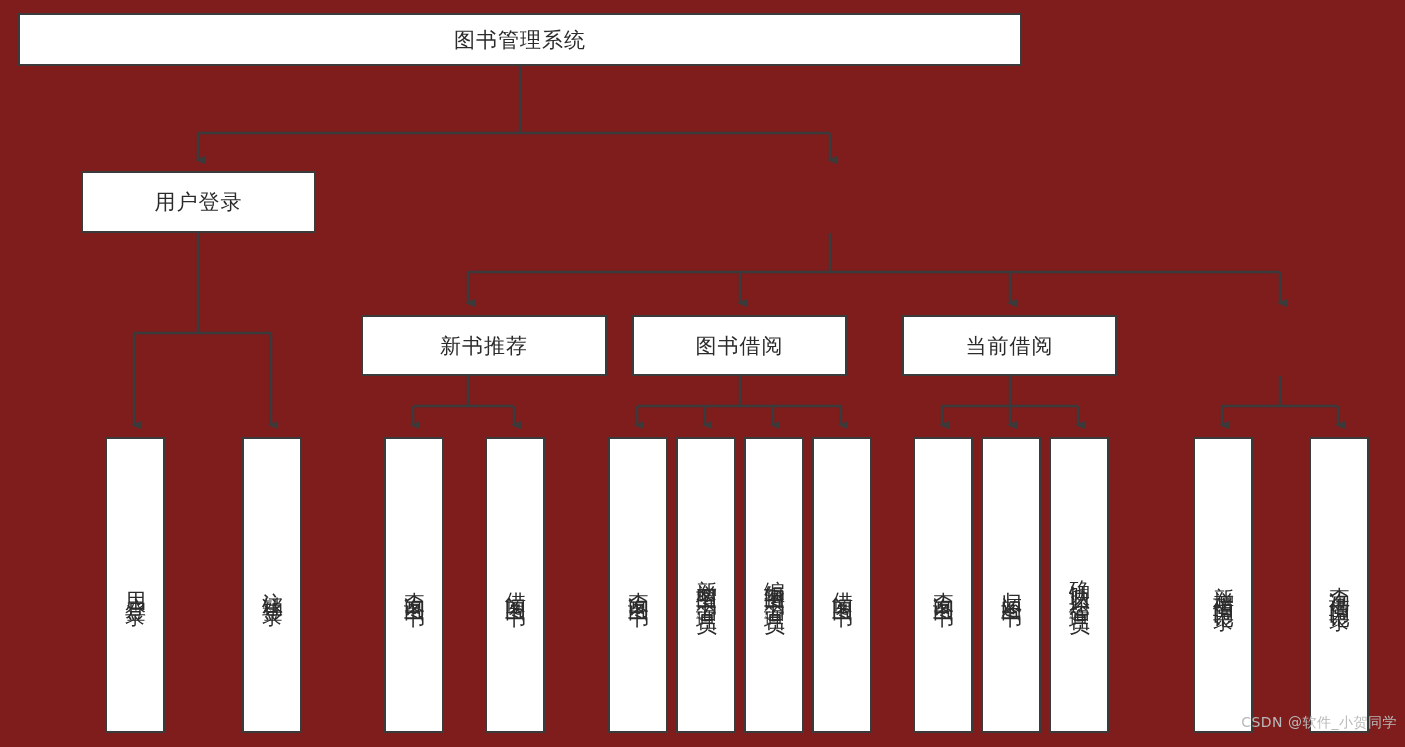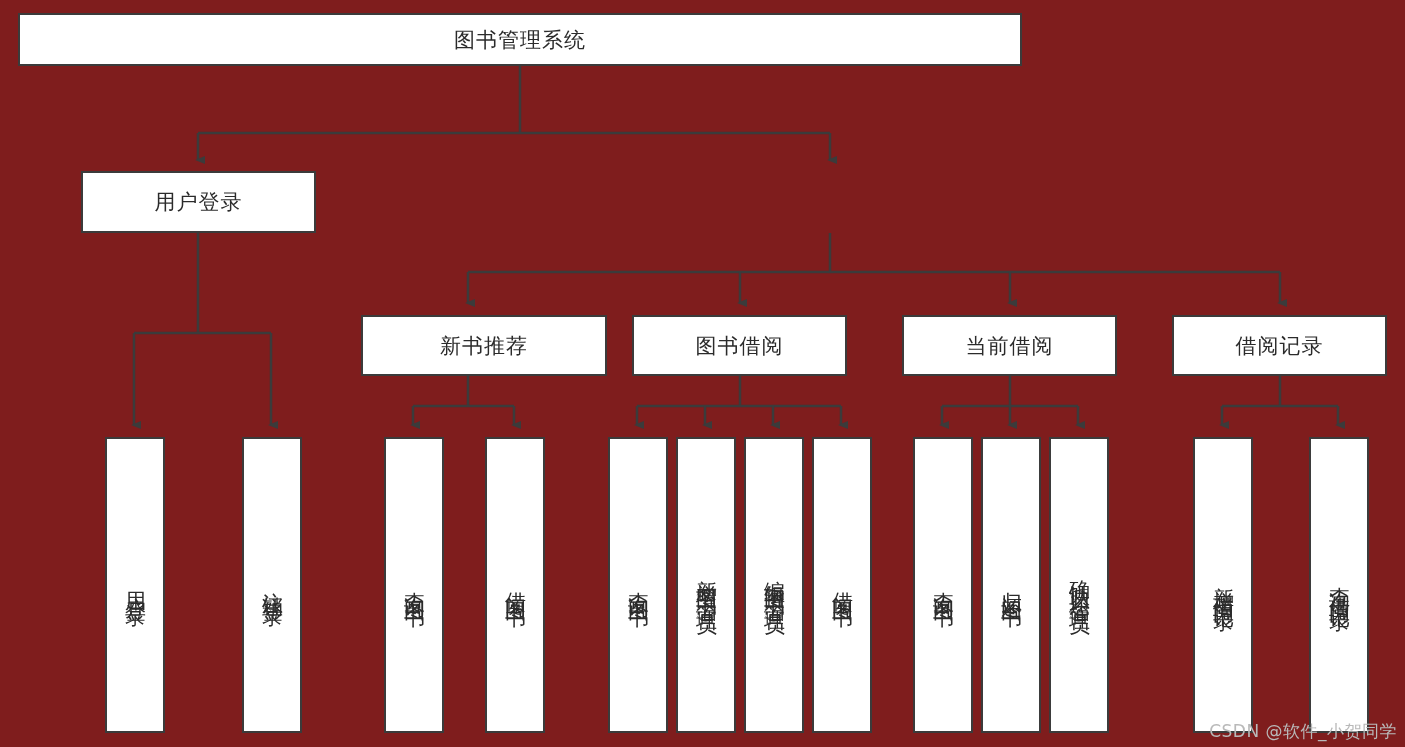--- a/index.html
+++ b/index.html
@@ -49,22 +49,22 @@
     padding: 6px 0;
   }
   .node.v > span {
     writing-mode: vertical-rl;
     text-orientation: upright;
     display: block;
   }
   #watermark {
     position: absolute;
     right: 8px;
-    bottom: 4px;
-    font-size: 17px;
+    bottom: 15px;
+    font-size: 14px;
     color: #b9b9b9;
     letter-spacing: 0.5px;
     white-space: nowrap;
   }
 </style>
 </head>
 <body>
 
 <div id="canvas">
 
@@ -128,23 +128,20 @@
 
   <div class="node h" style="left:361px; top:315px; width:246px; height:61px;">
     <span>新书推荐</span>
   </div>
   <div class="node h" style="left:632px; top:315px; width:215px; height:61px;">
     <span>图书借阅</span>
   </div>
   <div class="node h" style="left:902px; top:315px; width:215px; height:61px;">
     <span>当前借阅</span>
   </div>
-  <div class="node h" style="left:1172px; top:315px; width:215px; height:61px;">
-    <span>借阅记录</span>
-  </div>
 
   <div class="node v" style="left:105px; top:437px; width:60px; height:296px;">
     <span>用户登录</span>
   </div>
   <div class="node v" style="left:242px; top:437px; width:60px; height:296px;">
     <span>注销登录</span>
   </div>
 
   <div class="node v" style="left:384px; top:437px; width:60px; height:296px;">
     <span>查询图书</span>

